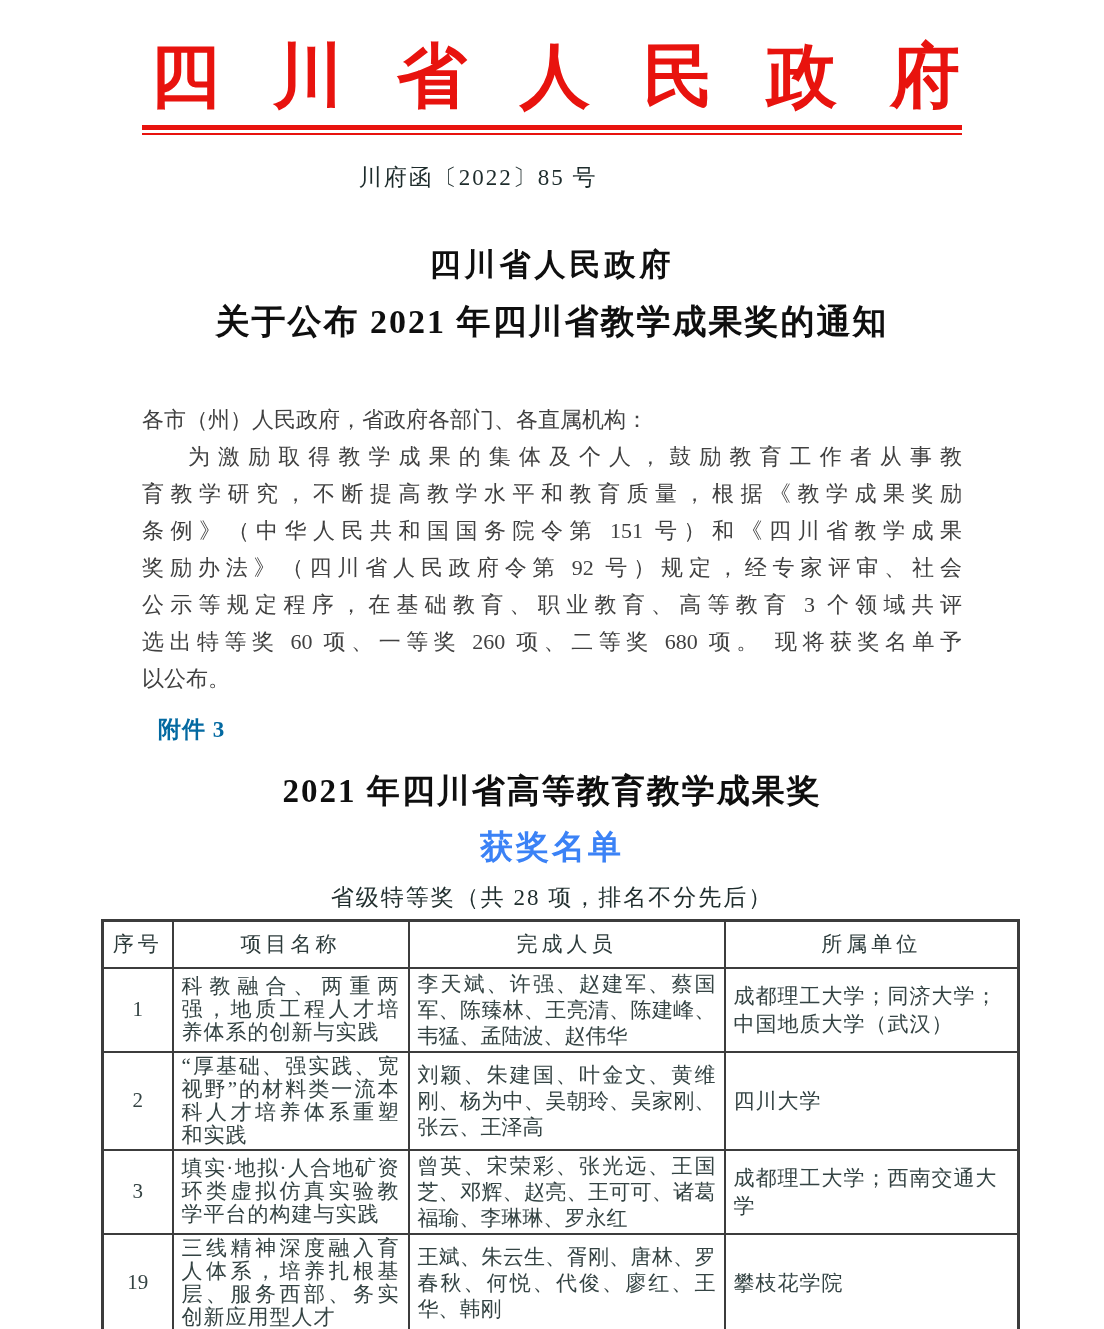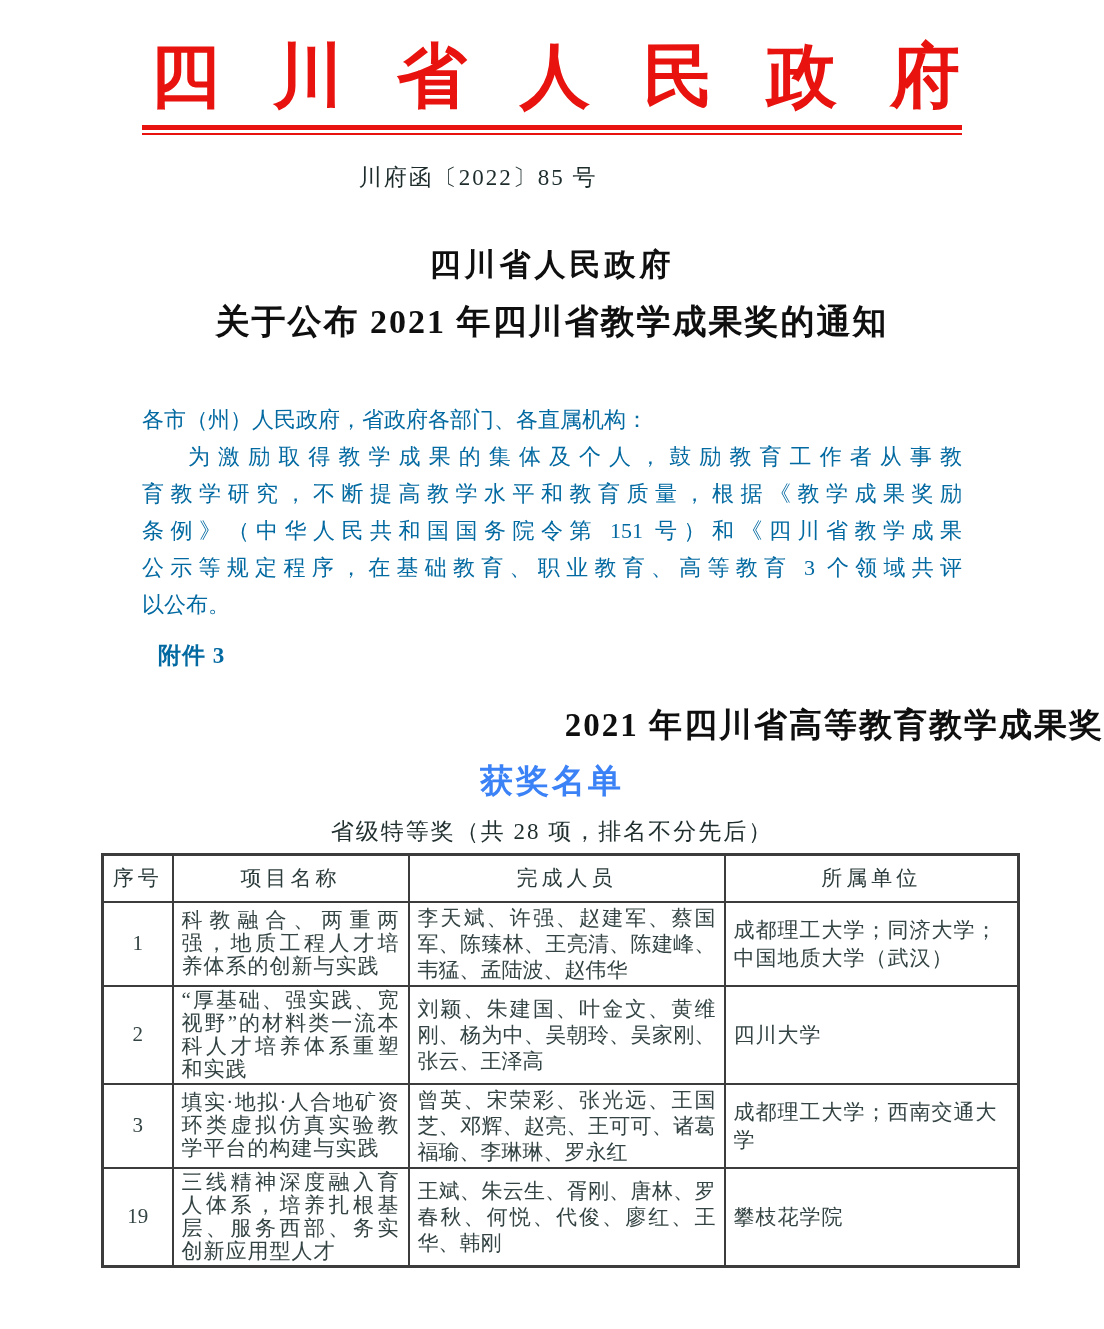--- a/index.html
+++ b/index.html
@@ -45,38 +45,38 @@
     margin-top:14px;
     text-align:center;
     font-size:34px; font-weight:bold; color:#0f0f0f;
     line-height:46px; letter-spacing:2px;
   }
   
   .body-text{
     margin:56px 142px 0 142px;
     width:820px;
     font-size:22px;
-    color:#0369a1;
+    color:#404040;
   }
   .body-line{
     line-height:37px;
     text-align:justify;
     text-align-last:justify;
   }
   .body-line.no-stretch{ text-align-last:left; }
   .body-line.indent{ text-indent:46px; }
   
   .attachment{
     margin:18px 142px 0 158px;
     font-size:23px; font-weight:bold; color:#0369a1;
     line-height:30px; letter-spacing:1px;
   }
   .section-title-1{
-    margin-top:32px;
-    text-align:right;
+    margin-top:24px;
+    text-align:center;
     font-size:33px; font-weight:bold; color:#0f0f0f;
     line-height:44px; letter-spacing:2px;
   }
   .section-title-2{
     margin-top:12px;
     text-align:center;
     font-size:33px; font-weight:bold; color:#3b82f6;
     line-height:44px; letter-spacing:3px;
   }
   .award-subtitle{
@@ -145,21 +145,23 @@
   <div class="doc-number">川府函〔2022〕85 号</div>
 
   <div class="notice-title-1">四川省人民政府</div>
   <div class="notice-title-2">关于公布 2021 年四川省教学成果奖的通知</div>
 
   <div class="body-text">
     <div class="body-line no-stretch">各市（州）人民政府，省政府各部门、各直属机构：</div>
     <div class="body-line indent">为激励取得教学成果的集体及个人，鼓励教育工作者从事教</div>
     <div class="body-line">育教学研究，不断提高教学水平和教育质量，根据《教学成果奖励</div>
     <div class="body-line">条例》（中华人民共和国国务院令第 151 号）和《四川省教学成果</div>
+    <div class="body-line">奖励办法》（四川省人民政府令第 92 号）规定，经专家评审、社会</div>
     <div class="body-line">公示等规定程序，在基础教育、职业教育、高等教育 3 个领域共评</div>
+    <div class="body-line">选出特等奖 60 项、一等奖 260 项、二等奖 680 项。 现将获奖名单予</div>
     <div class="body-line no-stretch">以公布。</div>
   </div>
 
   <div class="attachment">附件 3</div>
 
   <div class="section-title-1">2021 年四川省高等教育教学成果奖</div>
   <div class="section-title-2">获奖名单</div>
   <div class="award-subtitle">省级特等奖（共 28 项，排名不分先后）</div>
 
   <table class="award-table">

